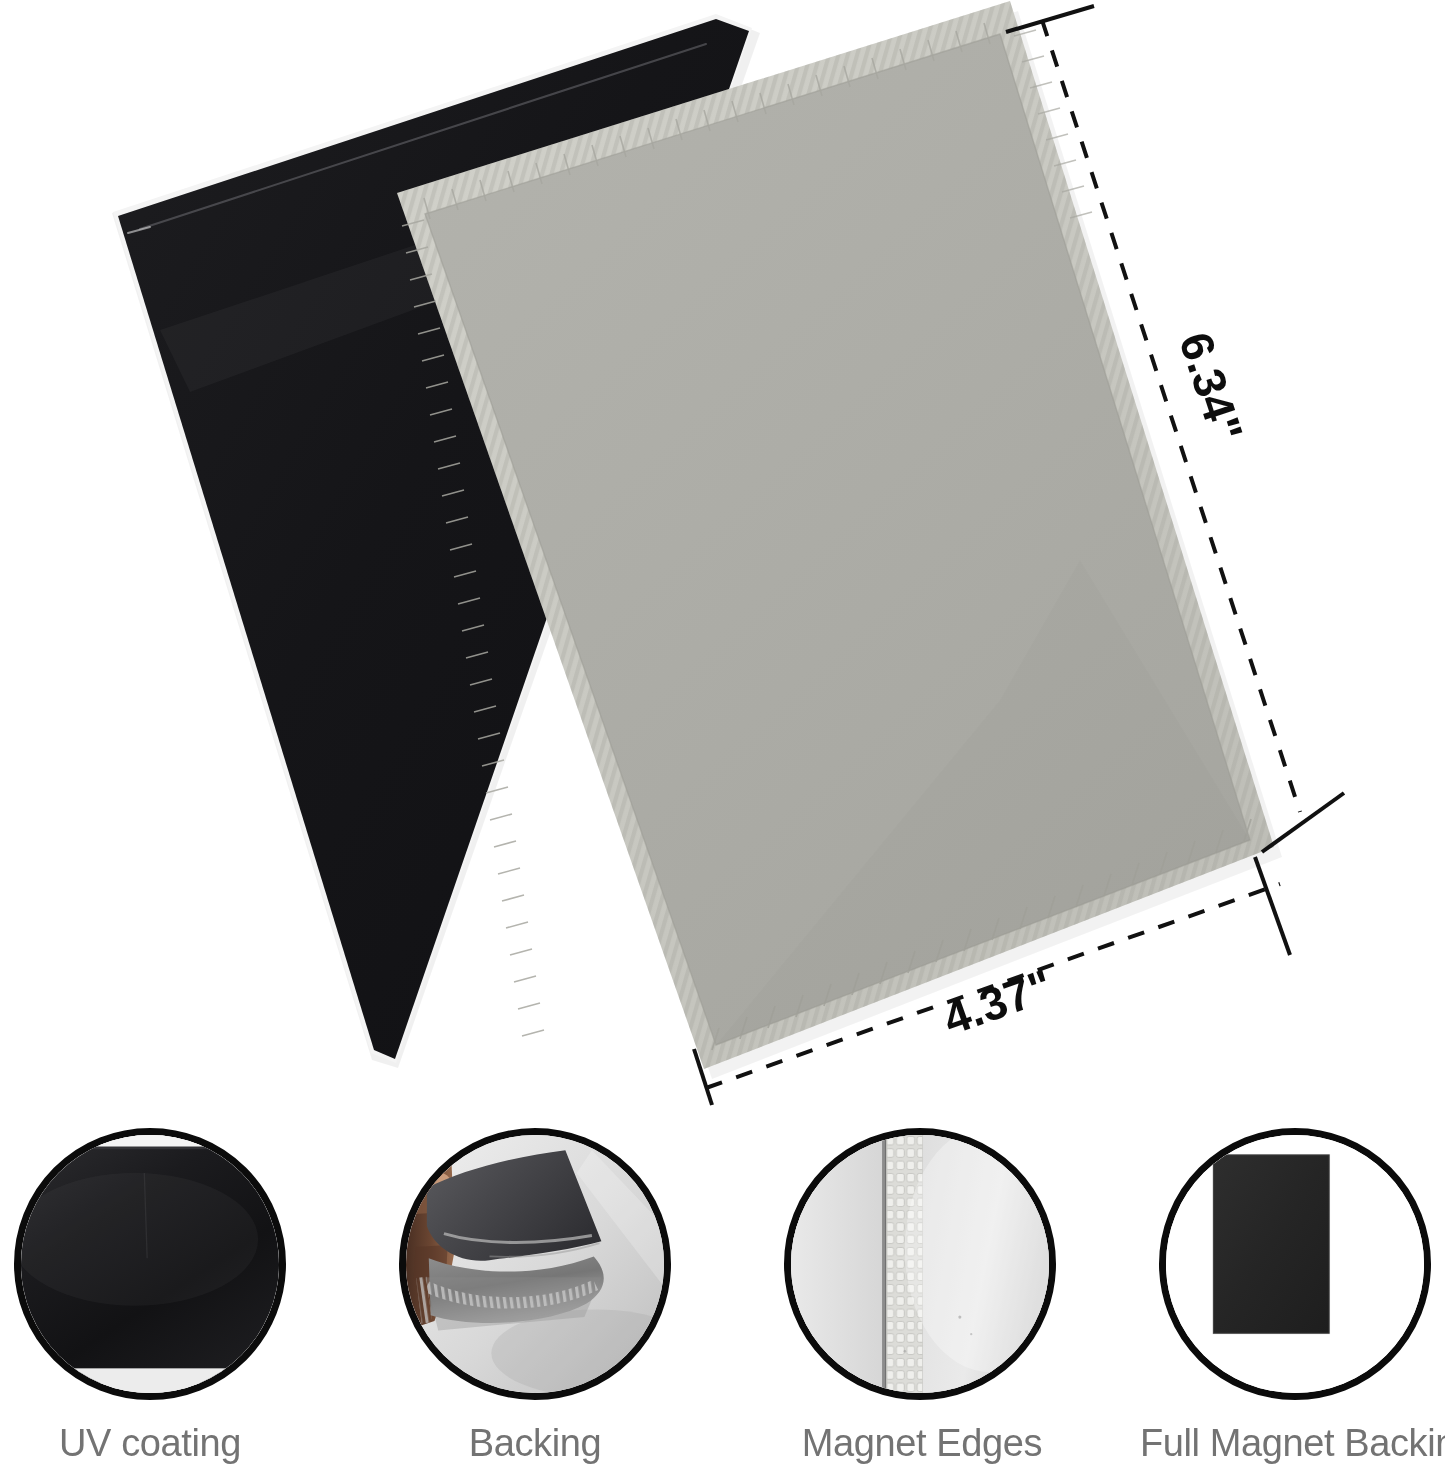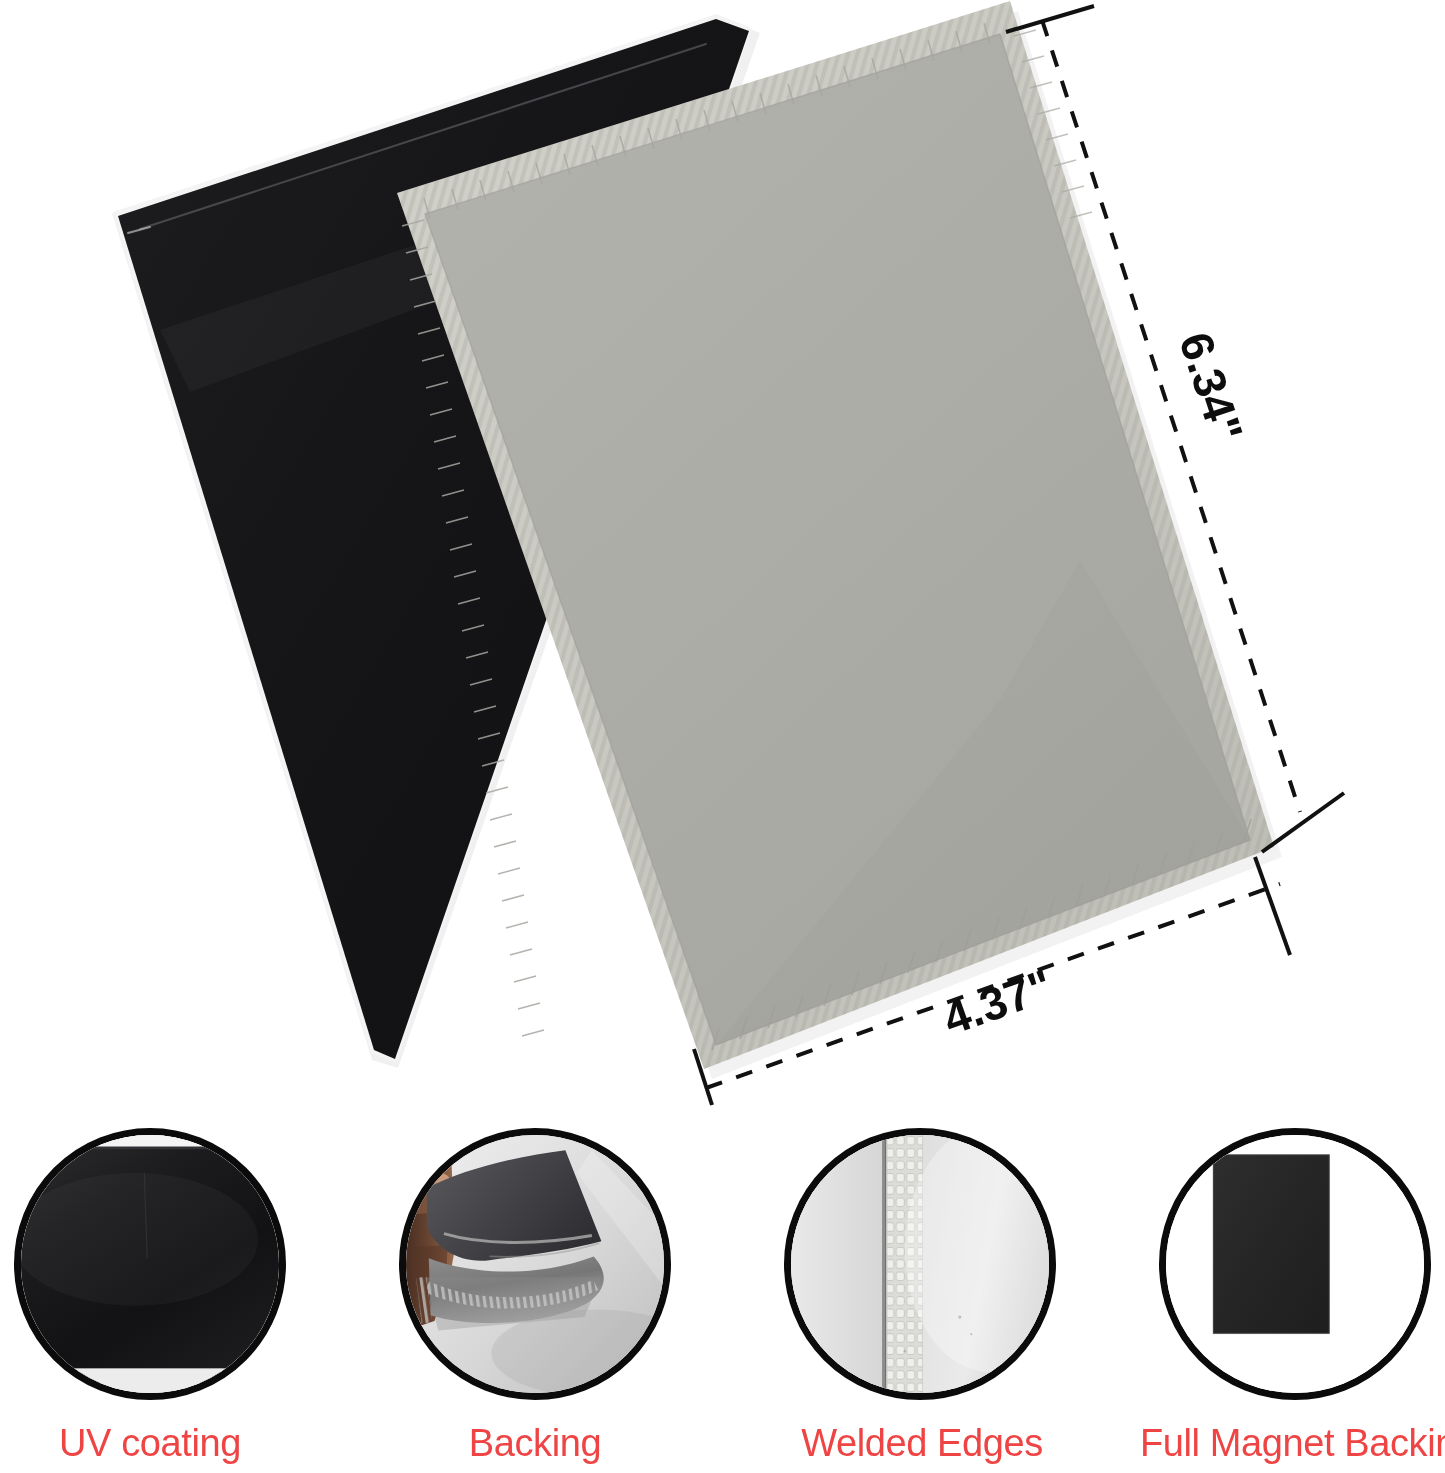--- a/index.html
+++ b/index.html
@@ -76,21 +76,21 @@
   }
   .feature-label {
     position: absolute;
     left: 0;
     right: 0;
     top: 302px;
     text-align: center;
     font-family: "Liberation Sans", sans-serif;
     font-size: 38px;
     font-weight: 400;
-    color: #ef4444;
+    color: #737373;
     letter-spacing: -0.4px;
     white-space: nowrap;
   }
   
   #feature-1 { left: 0px; }
   #feature-2 { left: 385px; }
   #feature-3 { left: 772px; }
   #feature-4 { left: 1140px; }
   #feature-1 .feature-circle { left: 150px; }
   #feature-2 .feature-circle { left: 150px; }
@@ -390,21 +390,21 @@
           <rect x="101" y="-4" width="38" height="282" fill="url(#weldTeeth)"></rect>
           <rect x="101" y="-4" width="38" height="282" fill="none" stroke="#c6c6c1" stroke-width="1.2"></rect>
 
           <rect x="139" y="0" width="133" height="272" fill="url(#weldRight)" opacity="0.95"></rect>
           <ellipse cx="210" cy="120" rx="90" ry="130" fill="#ffffff" opacity="0.3"></ellipse>
           <circle cx="178" cy="192" r="1.6" fill="#a8a8a8" opacity="0.7"></circle>
           <circle cx="190" cy="210" r="1.2" fill="#a8a8a8" opacity="0.6"></circle>
           <circle cx="120" cy="228" r="1.4" fill="#9a9a9a" opacity="0.5"></circle>
         </svg>
       </div>
-      <div class="feature-label">Welded Edges</div>
+      <div class="feature-label">Magnet Edges</div>
     </div>
 
     <div class="feature" id="feature-4">
       <div class="feature-circle">
         <svg viewBox="0 0 272 272" preserveAspectRatio="xMidYMid slice">
           <defs>
             <linearGradient id="magnetPanel" x1="0" y1="0" x2="1" y2="1">
               <stop offset="0%" stop-color="#2e2e2e"></stop>
               <stop offset="50%" stop-color="#252525"></stop>
               <stop offset="100%" stop-color="#1e1e1e"></stop>

